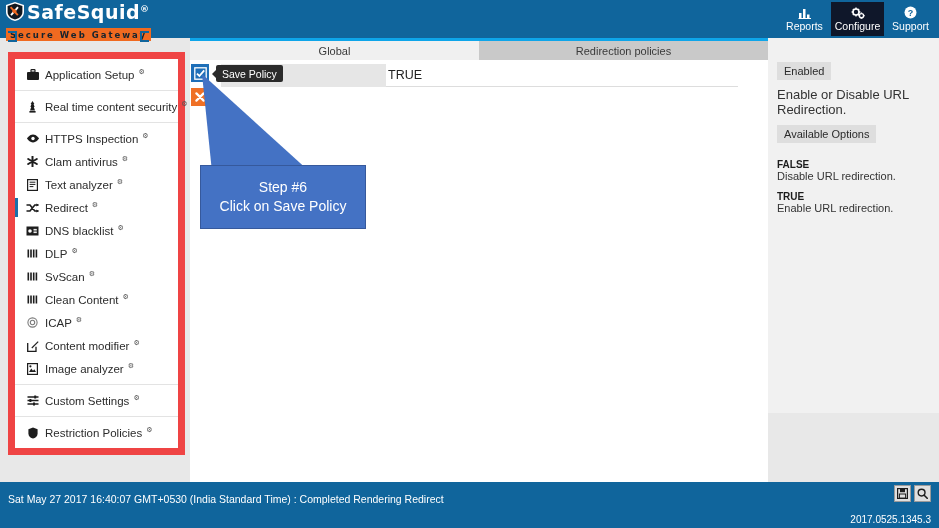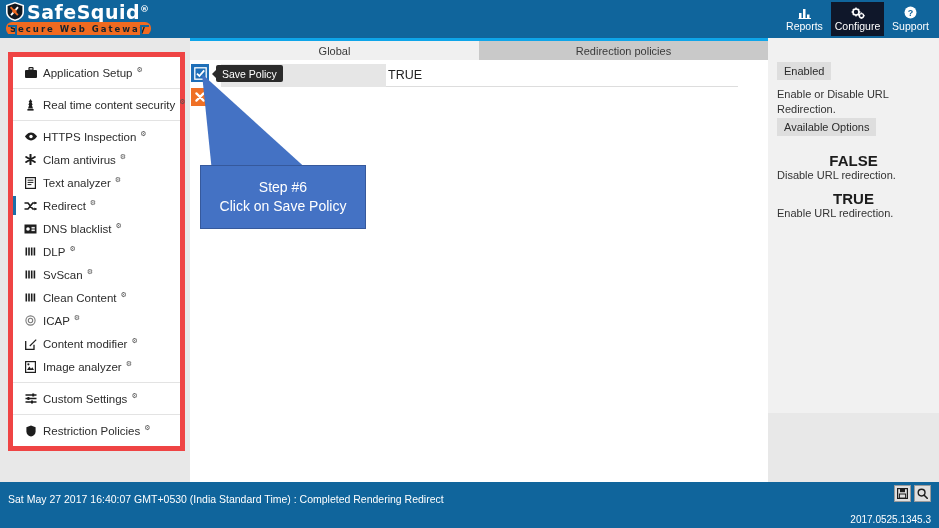--- a/index.html
+++ b/index.html
@@ -20,24 +20,23 @@
   .logo-row { display: flex; align-items: center; height: 20px; }
   .logo-shield {
     width: 18px; height: 19px; margin-right: 3px; position: relative; flex: none;
   }
   .logo-text {
     color: #ffffff; font-size: 19px; font-weight: bold; letter-spacing: .5px;
     line-height: 19px; font-family: "DejaVu Sans", sans-serif;
   }
   .logo-reg { font-size: 9px; vertical-align: super; }
   .logo-banner {
-    margin-top: 1px; background: #f06a20; height: 13px; width: 145px;
+    margin-top: 7px; background: #f06a20; height: 13px; width: 145px;
     display: flex; align-items: center; justify-content: center;
     position: relative;
-    border-radius: 6px;
   }
   .logo-banner span {
     color: #15232e; font-size: 8.5px; font-weight: bold; letter-spacing: 2px;
     font-family: "DejaVu Sans", sans-serif;
   }
   .logo-banner:before, .logo-banner:after {
     content: ""; position: absolute; top: 3px; width: 7px; height: 7px;
     border: 2px solid #10659c; border-left: none;
   }
   .logo-banner:before { left: 2px; }
@@ -49,21 +48,21 @@
     align-items: center; justify-content: center; color: #ffffff;
     font-size: 10.5px; cursor: pointer; gap: 1px;
   }
   .topnav-item.active { background: #0f172a; }
   .topnav-icon { height: 13px; display: flex; align-items: center; justify-content: center; }
   .topnav-icon svg { display: block; }
 
   
   .sidebar {
     position: absolute; left: 8px; top: 52px; width: 177px;
-    background: #ffffff; border: 5px solid #ef4444;
+    background: #ffffff; border: 7px solid #ef4444;
   }
   .side-group { border-bottom: 1px solid #e3e3e3; padding: 4px 0; }
   .side-group:last-child { border-bottom: none; }
   .side-item {
     display: flex; align-items: center; height: 23px; padding: 0 4px 0 10px;
     font-size: 11.5px; color: #2c2c2c; cursor: pointer; position: relative;
   }
   .side-item .accent {
     position: absolute; left: 0; top: 2px; bottom: 2px; width: 3px; background: transparent;
   }
@@ -141,22 +140,22 @@
   
   .rightpanel {
     position: absolute; left: 768px; top: 38px; width: 171px; height: 375px;
     background: #f1f1f1;
   }
   .rp-badge {
     display: inline-block; background: #dedede; color: #2b2b2b;
     font-size: 11px; padding: 3px 7px; margin: 0 0 7px 0;
   }
   .rp-pad { padding: 23px 9px 0 9px; }
-  .rp-desc { font-size: 11px; color: #333; line-height: 15px; margin-bottom: 0; }
-  .rp-opt-title { font-size: 15px; font-weight: bold; color: #1c1c1c; margin-top: 9px; text-align: center; }
+  .rp-desc { font-size: 13px; color: #333; line-height: 15px; margin-bottom: 7px; }
+  .rp-opt-title { font-size: 10px; font-weight: bold; color: #1c1c1c; margin-top: 9px; }
   .rp-opt-desc { font-size: 11px; color: #333; }
 
   
   .footer {
     position: absolute; left: 0; bottom: 0; width: 939px; height: 46px;
     background: #10659c;
   }
   .footer-status {
     position: absolute; left: 8px; top: 11px; color: #ffffff;
     font-size: 10.5px; white-space: nowrap;

